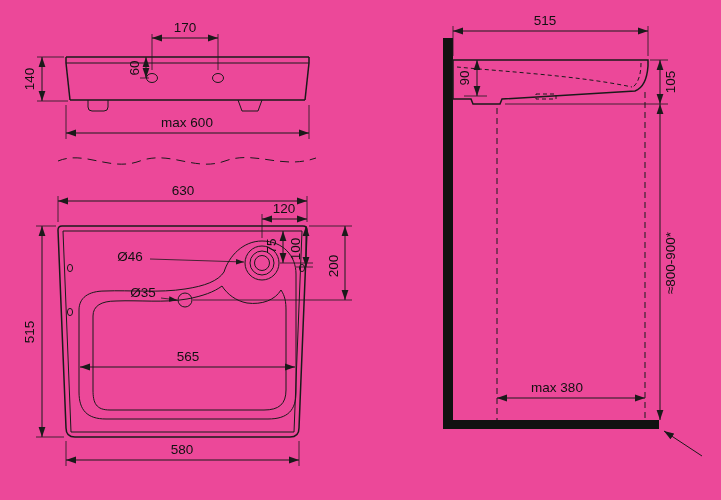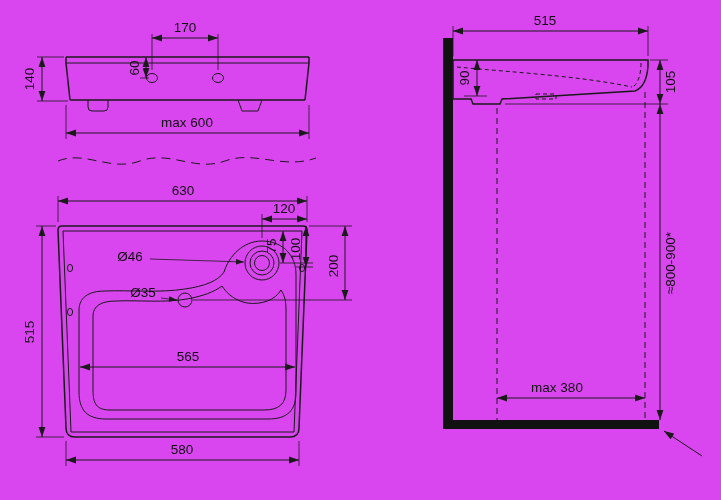--- a/index.html
+++ b/index.html
@@ -1,16 +1,16 @@
 <!DOCTYPE html>
 <html><head>
 <meta charset="utf-8">
 <style>
   html,body{margin:0;padding:0;background:#ffffff;}
-  .canvas{position:relative;width:721px;height:500px;background:#d946ef;overflow:hidden;
+  .canvas{position:relative;width:721px;height:500px;background:#ec4899;overflow:hidden;
           font-family:"Liberation Sans", sans-serif;}
   svg{display:block;}
   .outline{fill:none;stroke:#1a1a1a;stroke-width:1.5;}
   .thin{fill:none;stroke:#1a1a1a;stroke-width:1;}
   .dim{fill:none;stroke:#1a1a1a;stroke-width:1;}
   .ext{fill:none;stroke:#1a1a1a;stroke-width:0.8;}
   .dash{fill:none;stroke:#1a1a1a;stroke-width:1;stroke-dasharray:6 4;}
   .dashfine{fill:none;stroke:#1a1a1a;stroke-width:1;stroke-dasharray:4 3;}
   .solidblack{fill:#111111;stroke:none;}
   text{fill:#111111;font-size:13.5px;font-family:"Liberation Sans", sans-serif;}

